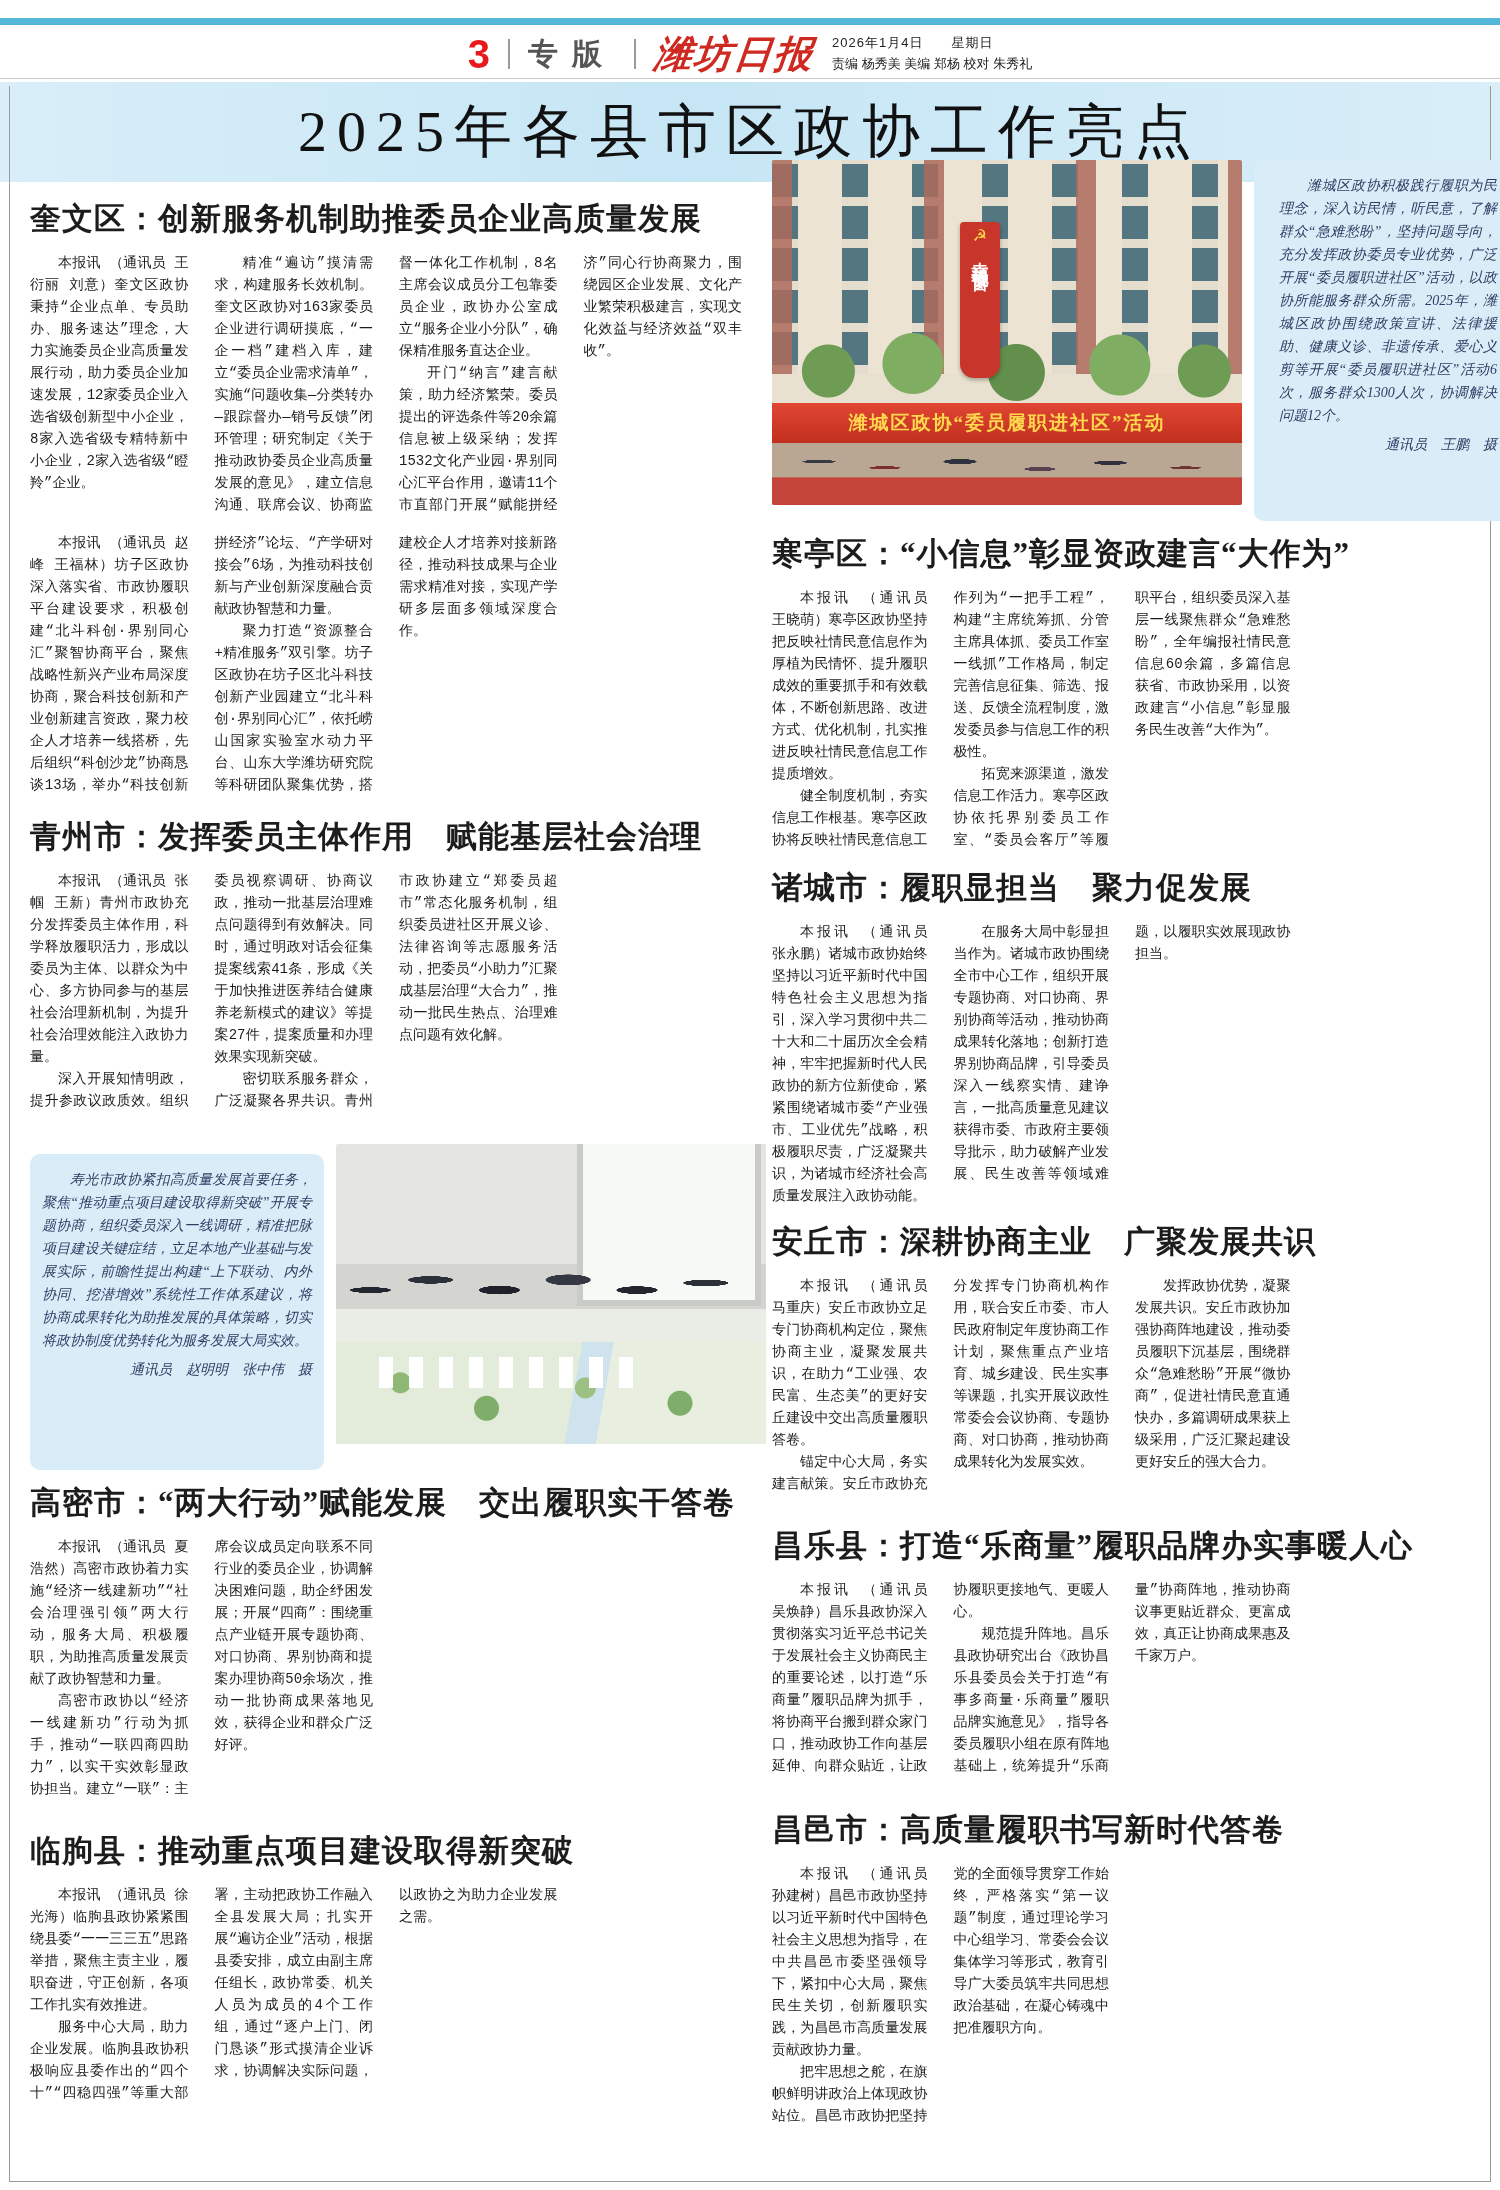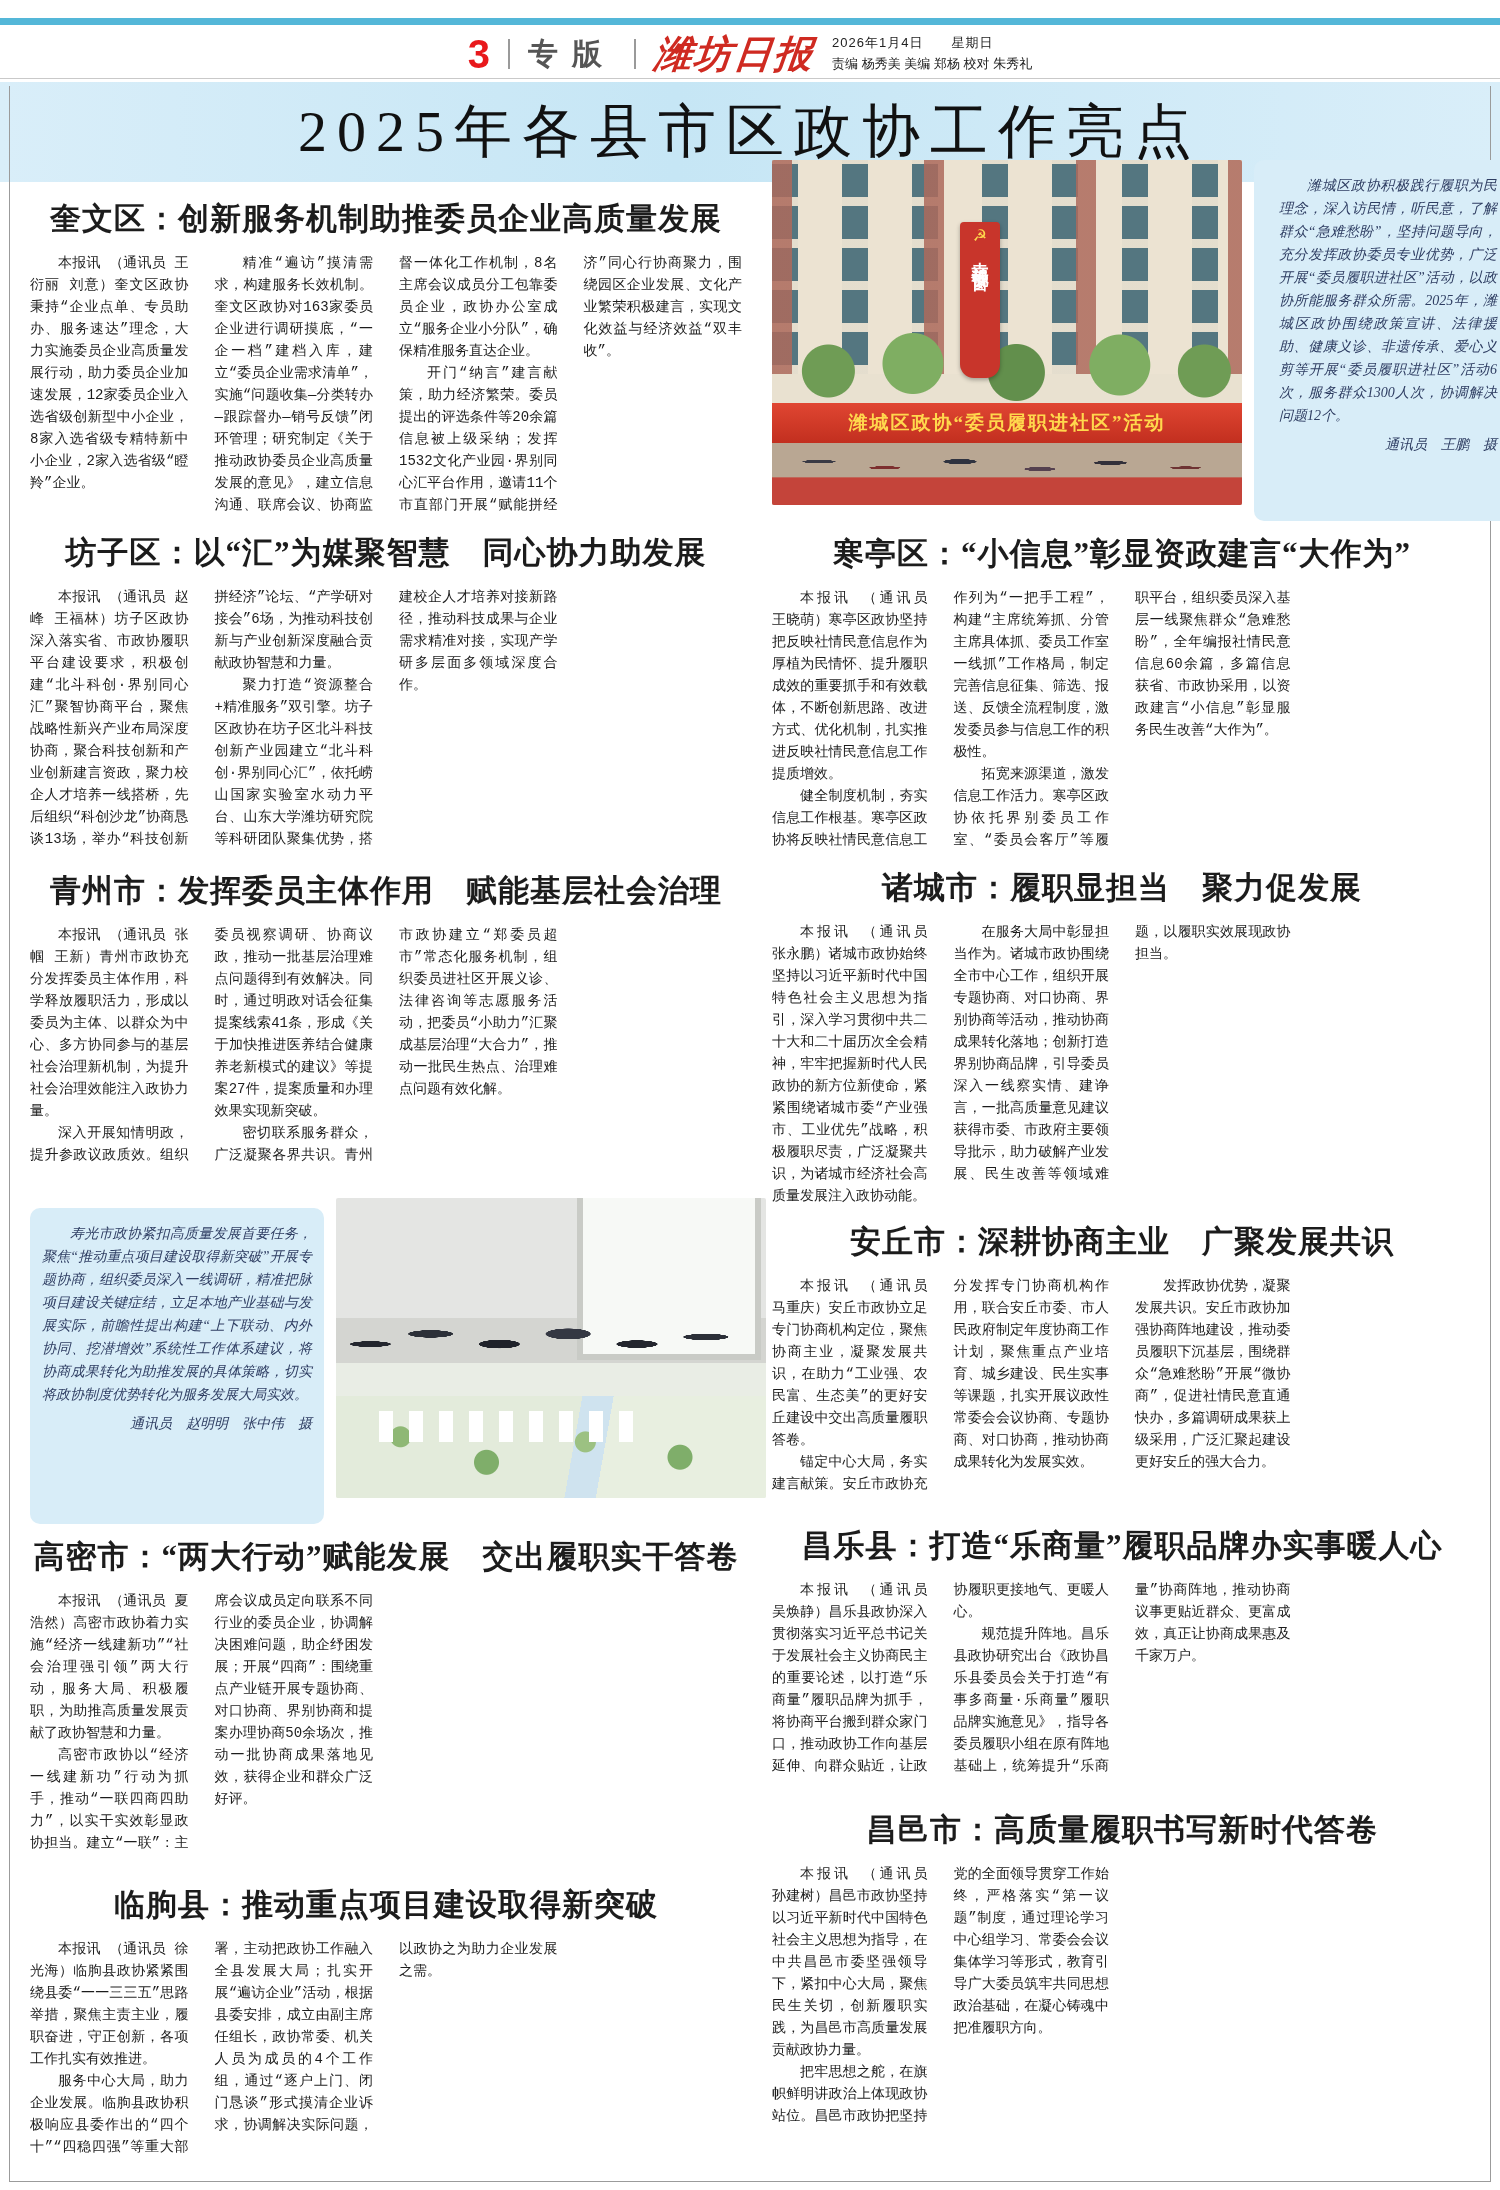--- a/index.html
+++ b/index.html
@@ -24,21 +24,21 @@
   
   .edge{position:absolute;background:#9b9b9b;}
   .edge.l{left:9px;top:86px;width:1px;bottom:8px;}
   .edge.r{right:9px;top:86px;width:1px;bottom:8px;}
   .edge.b{left:9px;right:9px;bottom:8px;height:1px;}
   
   .half{position:absolute;}
   .half.left{left:30px;top:196px;width:712px;}
   .half.right{left:772px;top:160px;width:700px;}
   .block{margin-bottom:12px;}
-  .article h2{margin:2px 0 12px;font-size:31px;font-weight:900;text-align:center;letter-spacing:1px;white-space:nowrap;}
+  .article h2{margin:2px 0 12px;font-size:31px;font-weight:900;letter-spacing:1px;white-space:nowrap;}
   .abody{column-gap:26px;column-fill:auto;overflow:hidden;font-size:14px;line-height:22px;text-align:justify;}
   .cols4{column-count:4;}
   .abody p{margin:0;text-indent:2em;font-family:Liberation Mono, monospace;}
   
   .photorow{display:flex;gap:12px;}
   .caption-box{background:#d8edf8;border-radius:10px;padding:14px 12px;color:#2e3d62;
                font-size:14px;line-height:23px;text-align:justify;font-style:italic;}
   .caption-box .cap{text-indent:2em;margin:0;}
   .caption-box .credit{margin:6px 0 0;text-align:right;font-style:italic;}
   
@@ -131,21 +131,20 @@
     <section class="article block">
       <h2>奎文区：创新服务机制助推委员企业高质量发展</h2>
       <div class="abody cols4" style="height:268px">
         <p>本报讯 （通讯员 王衍丽 刘意）奎文区政协秉持“企业点单、专员助办、服务速达”理念，大力实施委员企业高质量发展行动，助力委员企业加速发展，12家委员企业入选省级创新型中小企业，8家入选省级专精特新中小企业，2家入选省级“瞪羚”企业。</p>
         <p>精准“遍访”摸清需求，构建服务长效机制。奎文区政协对163家委员企业进行调研摸底，“一企一档”建档入库，建立“委员企业需求清单”，实施“问题收集—分类转办—跟踪督办—销号反馈”闭环管理；研究制定《关于推动政协委员企业高质量发展的意见》，建立信息沟通、联席会议、协商监督一体化工作机制，8名主席会议成员分工包靠委员企业，政协办公室成立“服务企业小分队”，确保精准服务直达企业。</p>
         <p>开门“纳言”建言献策，助力经济繁荣。委员提出的评选条件等20余篇信息被上级采纳；发挥1532文化产业园·界别同心汇平台作用，邀请11个市直部门开展“赋能拼经济”同心行协商聚力，围绕园区企业发展、文化产业繁荣积极建言，实现文化效益与经济效益“双丰收”。</p>
       </div>
     </section>
 
     <section class="article block">
-      <h2>坊子区：以“汇”为媒聚智慧　同心协力助发展</h2>
       <div class="abody cols4" style="height:272px">
         <p>本报讯 （通讯员 赵峰 王福林）坊子区政协深入落实省、市政协履职平台建设要求，积极创建“北斗科创·界别同心汇”聚智协商平台，聚焦战略性新兴产业布局深度协商，聚合科技创新和产业创新建言资政，聚力校企人才培养一线搭桥，先后组织“科创沙龙”协商恳谈13场，举办“科技创新拼经济”论坛、“产学研对接会”6场，为推动科技创新与产业创新深度融合贡献政协智慧和力量。</p>
         <p>聚力打造“资源整合+精准服务”双引擎。坊子区政协在坊子区北斗科技创新产业园建立“北斗科创·界别同心汇”，依托崂山国家实验室水动力平台、山东大学潍坊研究院等科研团队聚集优势，搭建校企人才培养对接新路径，推动科技成果与企业需求精准对接，实现产学研多层面多领域深度合作。</p>
       </div>
     </section>
 
     <section class="article block">
       <h2>青州市：发挥委员主体作用　赋能基层社会治理</h2>
       <div class="abody cols4" style="height:262px">
         <p>本报讯 （通讯员 张帼 王新）青州市政协充分发挥委员主体作用，科学释放履职活力，形成以委员为主体、以群众为中心、多方协同参与的基层社会治理新机制，为提升社会治理效能注入政协力量。</p>

